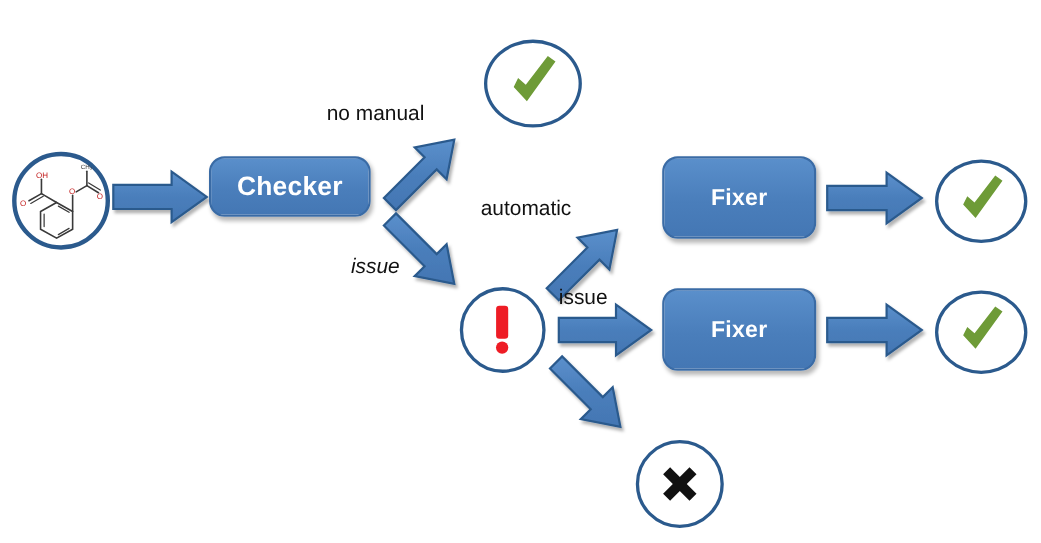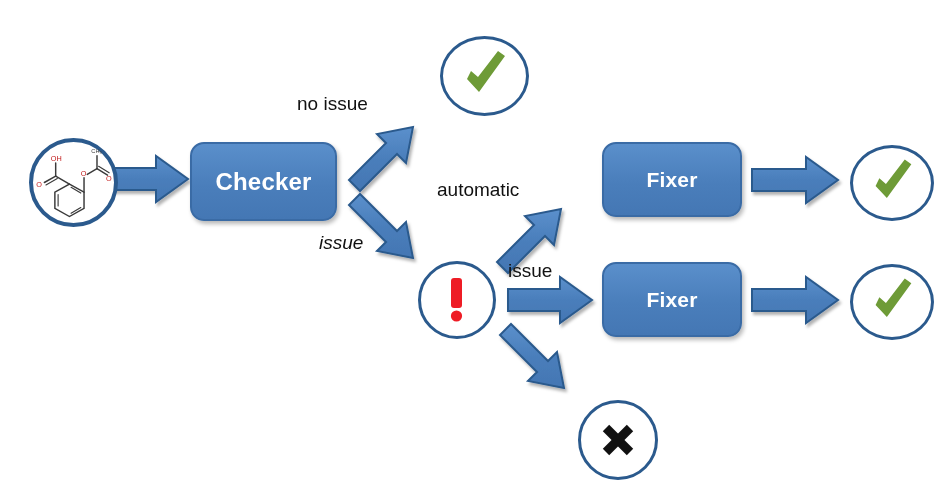--- a/index.html
+++ b/index.html
@@ -97,21 +97,21 @@
 
     <g filter="url(#ashadow)">
       <polygon points="752,169 806,169 806,157 838,180 806,203 806,191 752,191" fill="url(#agrad)" stroke="#2b5a8d" stroke-width="2" stroke-linejoin="miter"></polygon>
     </g>
 
     <g filter="url(#ashadow)">
       <polygon points="752,289 806,289 806,277 838,300 806,323 806,311 752,311" fill="url(#agrad)" stroke="#2b5a8d" stroke-width="2" stroke-linejoin="miter"></polygon>
     </g>
   </svg>
 
-  <div class="circle-node" style="left:29px; top:138px; width:89px; height:89px; border-width:4px;">
+  <div class="circle-node" style="left:11px; top:138px; width:89px; height:89px; border-width:4px;">
     <svg width="81" height="81" viewBox="0 0 100 100">
       <g stroke="#3a3a3a" stroke-width="1.8" fill="none" stroke-linecap="round">
 
         <polygon points="45,52 63,62 63,82 45,92 27,82 27,62"></polygon>
         <line x1="31" y1="65" x2="31" y2="79" stroke-width="1.4"></line>
         <line x1="47" y1="56" x2="59" y2="63" stroke-width="1.4"></line>
         <line x1="47" y1="88" x2="59" y2="81" stroke-width="1.4"></line>
 
         <line x1="45" y1="52" x2="28" y2="42"></line>
         <line x1="28" y1="42" x2="28" y2="26"></line>
@@ -128,21 +128,21 @@
       <g font-family="Liberation Sans, sans-serif" fill="#c11a1a" font-size="9">
         <text x="22" y="24">OH</text>
         <text x="4" y="56">O</text>
         <text x="59" y="42">O</text>
         <text x="90" y="48">O</text>
       </g>
       <text x="72" y="14" font-family="Liberation Sans, sans-serif" fill="#3a3a3a" font-size="7">CH₃</text>
     </svg>
   </div>
 
-  <div class="node-box" style="left:190px; top:142px; width:147px; height:79px; font-size:24px;">
+  <div class="node-box" style="left:190px; top:142px; width:147px; height:55px; font-size:24px;">
     <span>Checker</span>
   </div>
 
   <div class="node-box" style="left:602px; top:142px; width:140px; height:75px; font-size:21px;">
     <span>Fixer</span>
   </div>
 
   <div class="node-box" style="left:602px; top:262px; width:140px; height:75px; font-size:21px;">
     <span>Fixer</span>
   </div>
@@ -174,21 +174,21 @@
       <path d="M24 40 L36 53 L62 17 L55 12 L35 38 L28 32 Z" fill="#6e9b37"></path>
     </svg>
   </div>
 
   <div class="circle-node" style="left:850px; top:264px; width:84px; height:76px;">
     <svg width="80" height="72" viewBox="0 0 85 76">
       <path d="M24 40 L36 53 L62 17 L55 12 L35 38 L28 32 Z" fill="#6e9b37"></path>
     </svg>
   </div>
 
-  <div class="label-text" style="left:297px; top:93px;">no issue</div>
+  <div class="label-text" style="left:297px; top:93px;">no manual</div>
 
   <div class="label-text" style="left:319px; top:232px;font-style:italic;">issue</div>
 
   <div class="label-text" style="left:437px; top:179px;">automatic</div>
 
   <div class="label-text" style="left:508px; top:260px;">issue</div>
 
 </div>
 
 </body></html>

